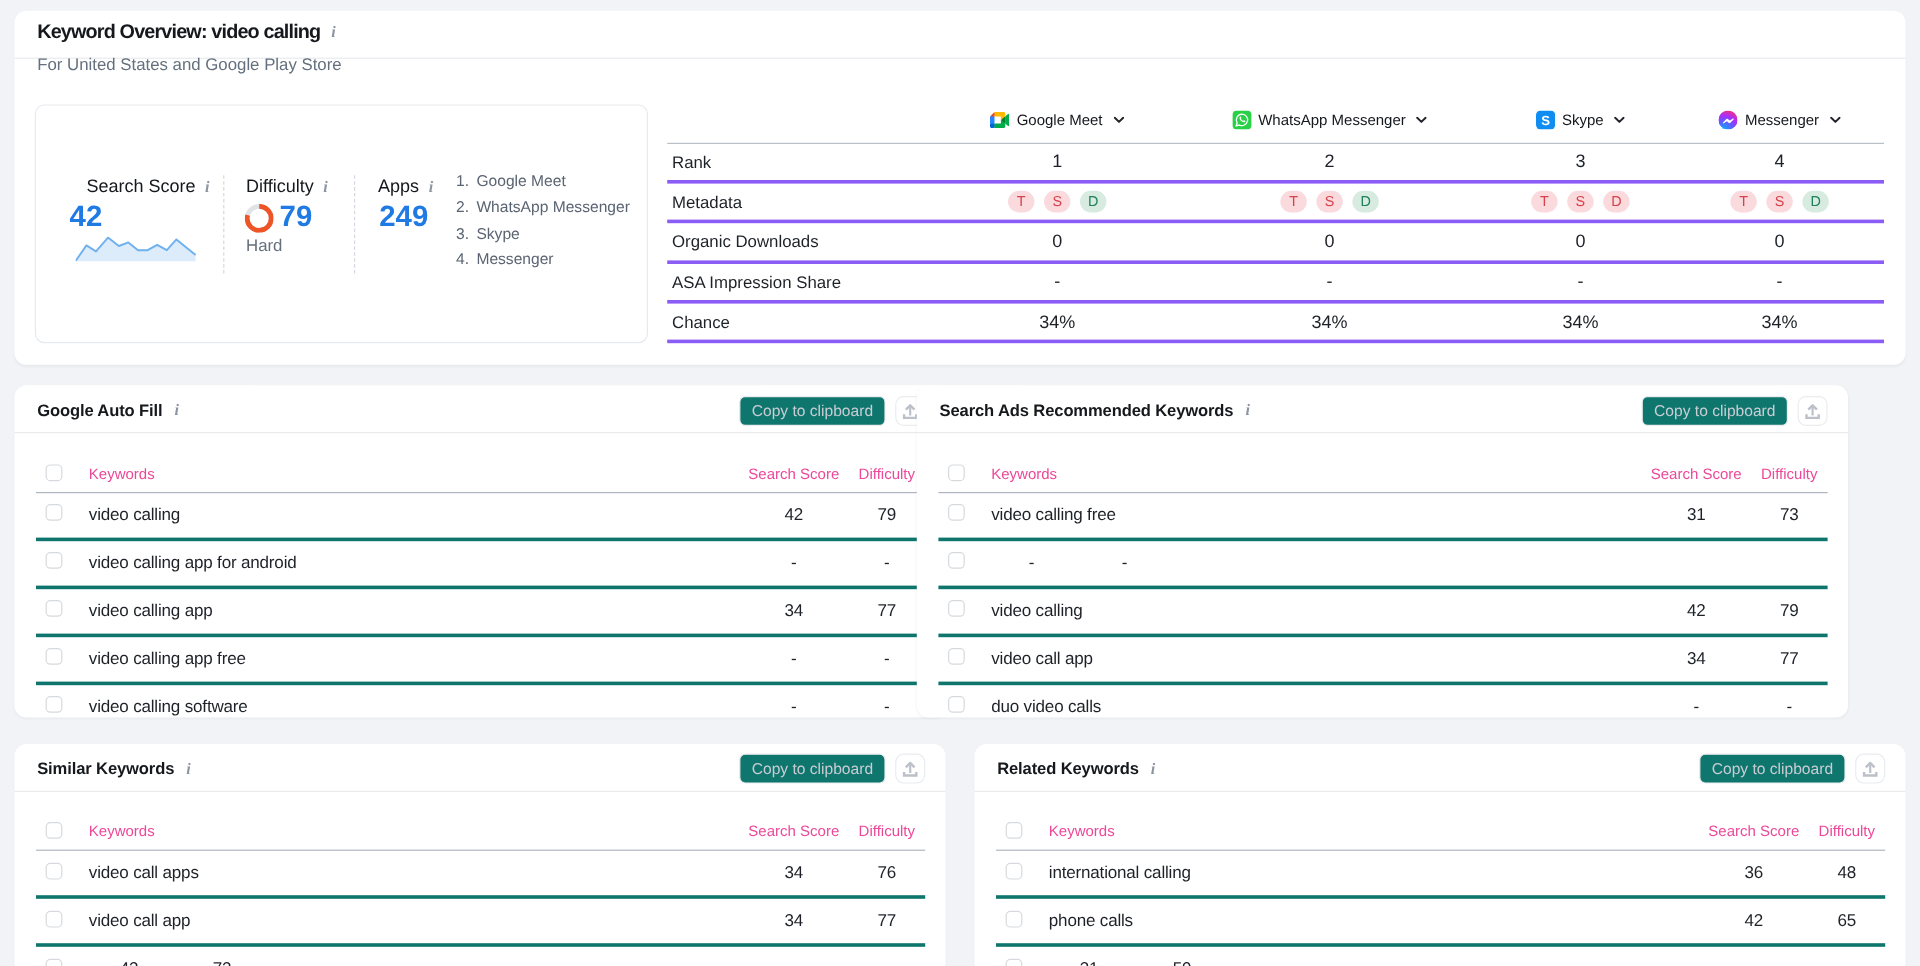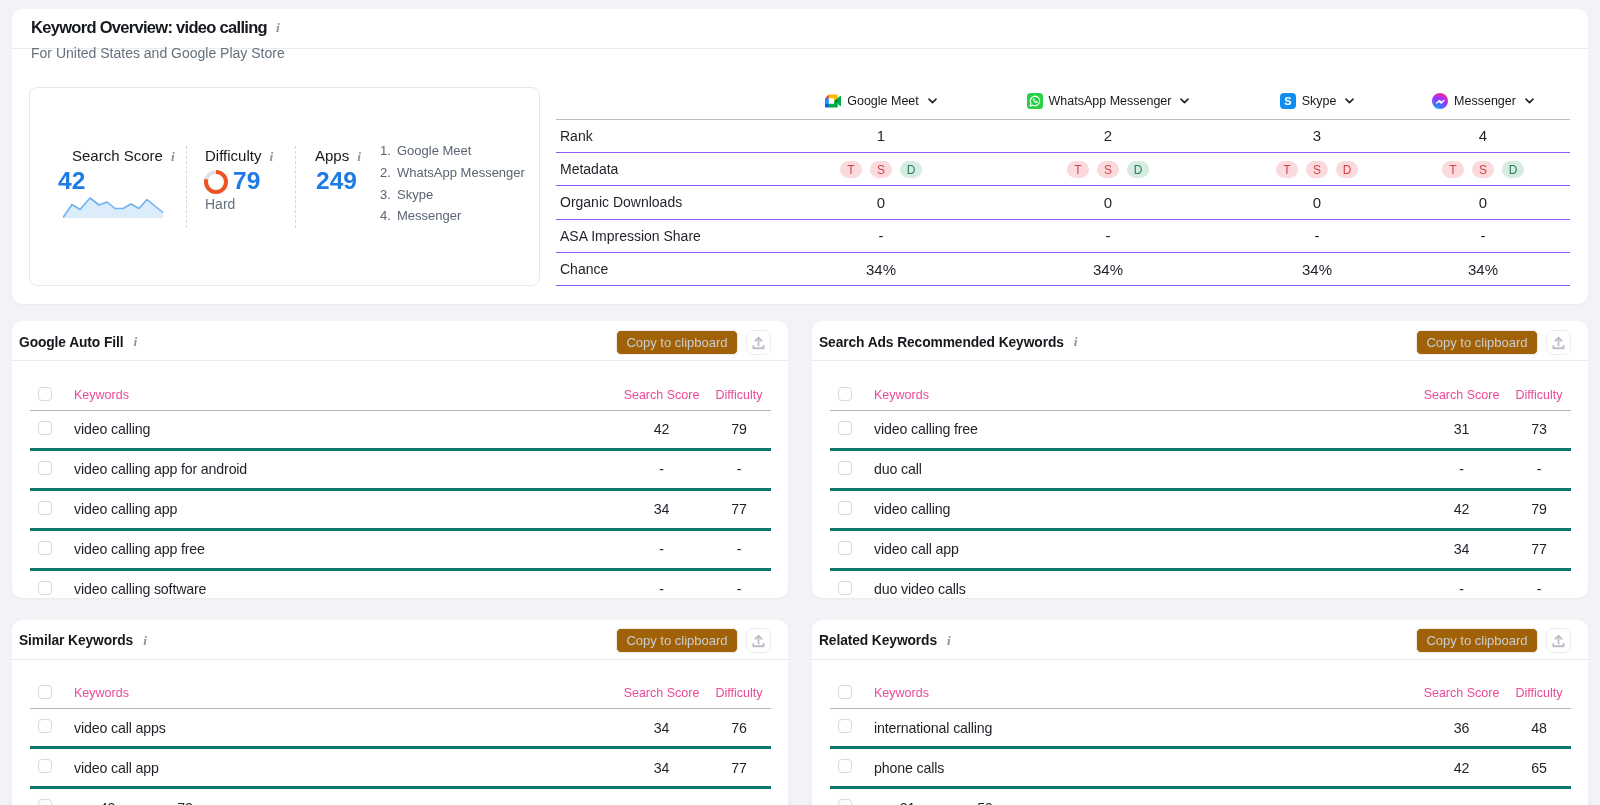--- a/index.html
+++ b/index.html
@@ -18,36 +18,36 @@
   .slabel .ii { margin-left:8px; }
   .bignum { position:absolute; font-size:24.5px; font-weight:700; color:#1f7ae4; line-height:26px; }
   .dash-div { position:absolute; width:0; border-left:1px dashed #d4d9e0; height:82px; top:58px; }
   #hardtxt { position:absolute; font-size:14px; color:#64707d; }
   .applist { position:absolute; font-size:13px; color:#5a6472; white-space:nowrap; }
   .applist div { height:21.8px; }
   .applist span.n { display:inline-block; width:17px; }
   
   .cmp { position:absolute; left:544px; top:57px; width:1014px; }
   .cmp .hrow { height:53.5px; display:flex; align-items:flex-end; padding-bottom:6px; border-bottom:1px solid #b9bfc9; }
-  .cmp .row { height:33.4px; display:flex; align-items:center; border-bottom:1px solid #8b5cf6; font-size:15px; color:#1e2228; }
+  .cmp .row { height:33.4px; display:flex; align-items:center; border-bottom:3px solid #8b5cf6; font-size:15px; color:#1e2228; }
   .cmp .lab { width:214px; padding-left:4px; font-size:14px; }
   .cmp .c { text-align:center; }
   .cmp .c1 { width:222px; } .cmp .c2 { width:232px; } .cmp .c3 { width:186px; } .cmp .c4 { width:146px; }
   .apphead { display:inline-flex; align-items:center; gap:6px; font-size:12.5px; color:#15181c; }
   .apphead svg.chev { margin-left:3px; }
   .badges { display:inline-flex; gap:8px; justify-content:center; }
   .bdg { display:inline-flex; width:22px; height:17.5px; border-radius:9px; align-items:center; justify-content:center; font-size:12px; font-weight:500; }
   .bp { background:#fadadd; color:#d6414b; }
   .bg { background:#d7ebe0; color:#1f8060; }
   
   .kcard { width:776px; height:277px; overflow:hidden; }
-  .khead { position:relative; height:40px; border-bottom:1px solid #e8eaee; display:flex; align-items:center; padding-left:7px; padding-top:3px; }
+  .khead { position:relative; height:40px; border-bottom:1px solid #e8eaee; display:flex; align-items:center; padding-left:19px; padding-top:3px; }
   .khead b { font-size:13.8px; font-weight:700; color:#15181c; letter-spacing:-0.1px; }
   .khead .ii { margin-left:10px; position:relative; top:0px; }
-  .copybtn { position:absolute; top:8.5px; width:122px; height:25px; border:1px solid #eaecef; border-radius:5px; background:#a16207;
+  .copybtn { position:absolute; top:8.5px; width:122px; height:25px; border:1px solid #eaecef; border-radius:5px; background:#0f766e;
     font-size:13px; color:#c9cdd4; text-align:center; line-height:23px; }
   .expbtn { position:absolute; top:8.5px; width:25px; height:25px; border:1px solid #eaecef; border-radius:7px; background:#fff;
     display:flex; align-items:center; justify-content:center; }
   .ktbl { margin:0 17px 0 18px; }
   .ktbl .thead { height:49.5px; display:flex; align-items:flex-end; border-bottom:1px solid #b0b6c0; font-size:12.5px; color:#ec4899; }
   .ktbl .thead > div { padding-bottom:8px; }
   .ktbl .row { height:40px; display:flex; align-items:center; border-bottom:3px solid #0f766e; font-size:14.2px; color:#1e2228; letter-spacing:-0.15px; }
   .kc1 { width:32px; padding-left:8px; }
   .kc2 { flex:1; padding-left:12px; }
   .kc3 { width:91px; text-align:center; }
@@ -234,21 +234,21 @@
       </div>
     <div class="row">
         <div class="kc1"><span class="cbx"></span></div>
         <div class="kc2">video calling software</div>
         <div class="kc3">-</div>
         <div class="kc4">-</div>
       </div>
   </div>
 </div>
 
-<div class="card kcard" style="left:812px; top:321px;">
+<div class="card kcard" style="left:764px; top:321px;">
   <div class="khead">
     <b>Search Ads Recommended Keywords</b>
       <span class="ii">i</span>
     <div class="copybtn" style="left:604px;">Copy to clipboard</div>
     <div class="expbtn" style="left:734px;">
         <svg width="17" height="17" viewBox="0 0 17 17">
           <path d="M3.4 11.3v2.9h10.2v-2.9" fill="none" stroke="#bcc1c9" stroke-width="2"></path>
           <path d="M8.5 12.2V5" fill="none" stroke="#bcc1c9" stroke-width="1.8"></path>
           <path d="M4.9 7.4L8.5 3.8l3.6 3.6" fill="none" stroke="#bcc1c9" stroke-width="2" stroke-linejoin="round"></path>
         </svg>
@@ -262,21 +262,20 @@
         <div class="kc4">Difficulty</div>
       </div>
     <div class="row">
         <div class="kc1"><span class="cbx"></span></div>
         <div class="kc2">video calling free</div>
         <div class="kc3">31</div>
         <div class="kc4">73</div>
       </div>
     <div class="row">
         <div class="kc1"><span class="cbx"></span></div>
-        <div class="kc2">duo call</div>
         <div class="kc3">-</div>
         <div class="kc4">-</div>
       </div>
     <div class="row">
         <div class="kc1"><span class="cbx"></span></div>
         <div class="kc2">video calling</div>
         <div class="kc3">42</div>
         <div class="kc4">79</div>
       </div>
     <div class="row">

